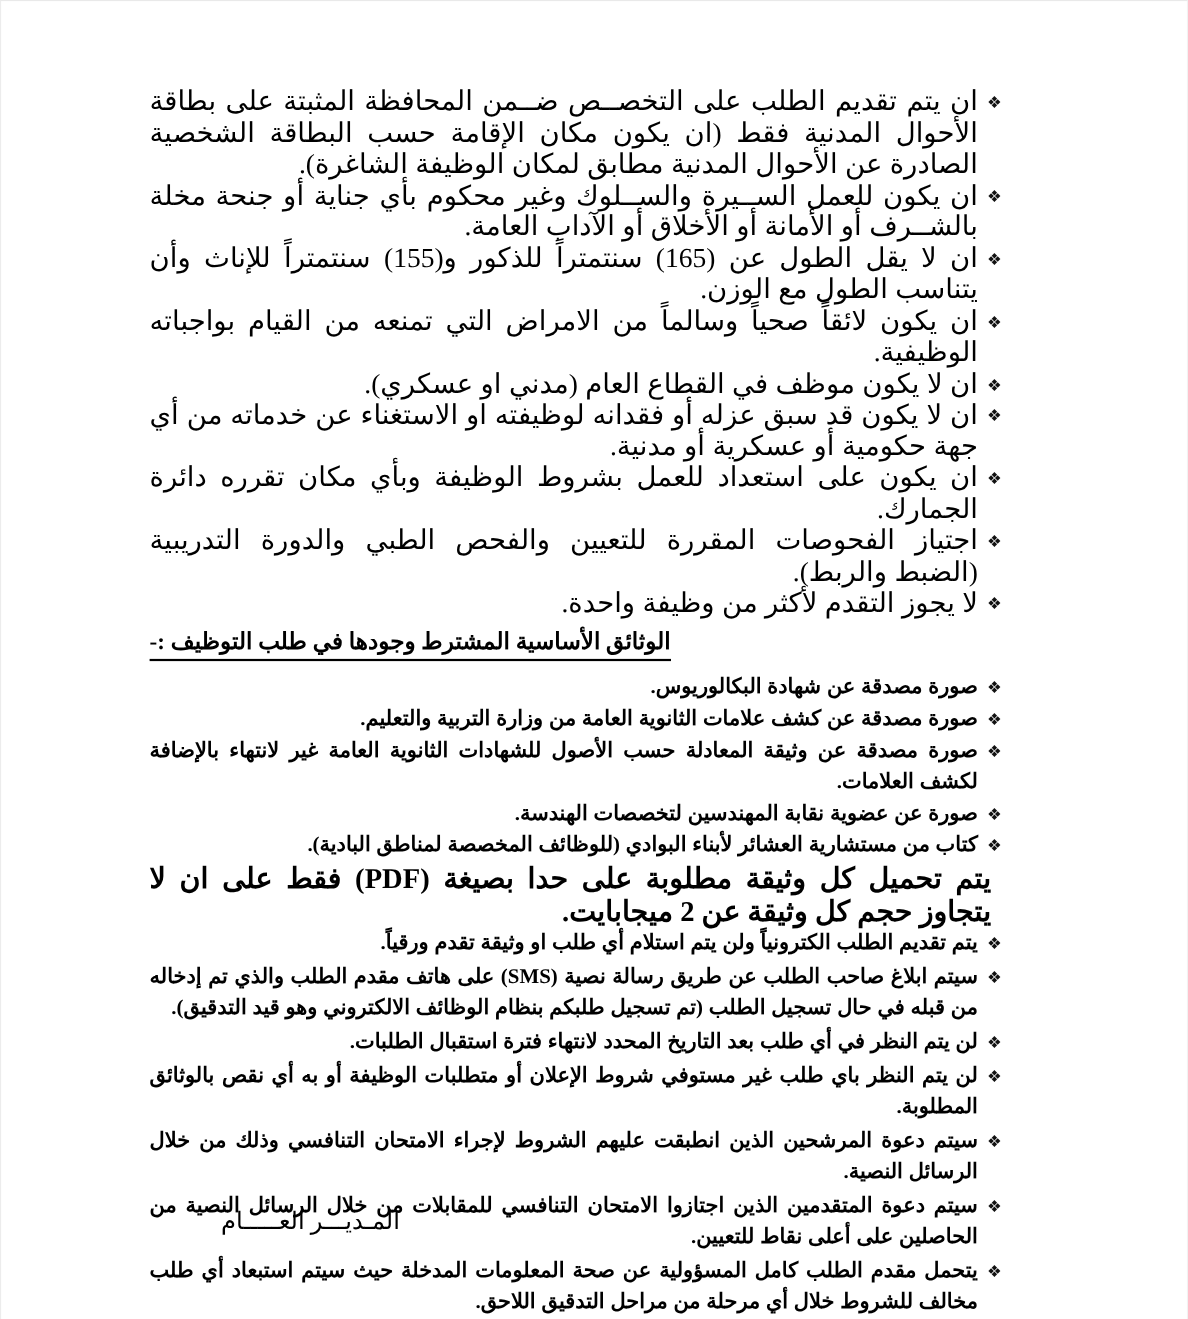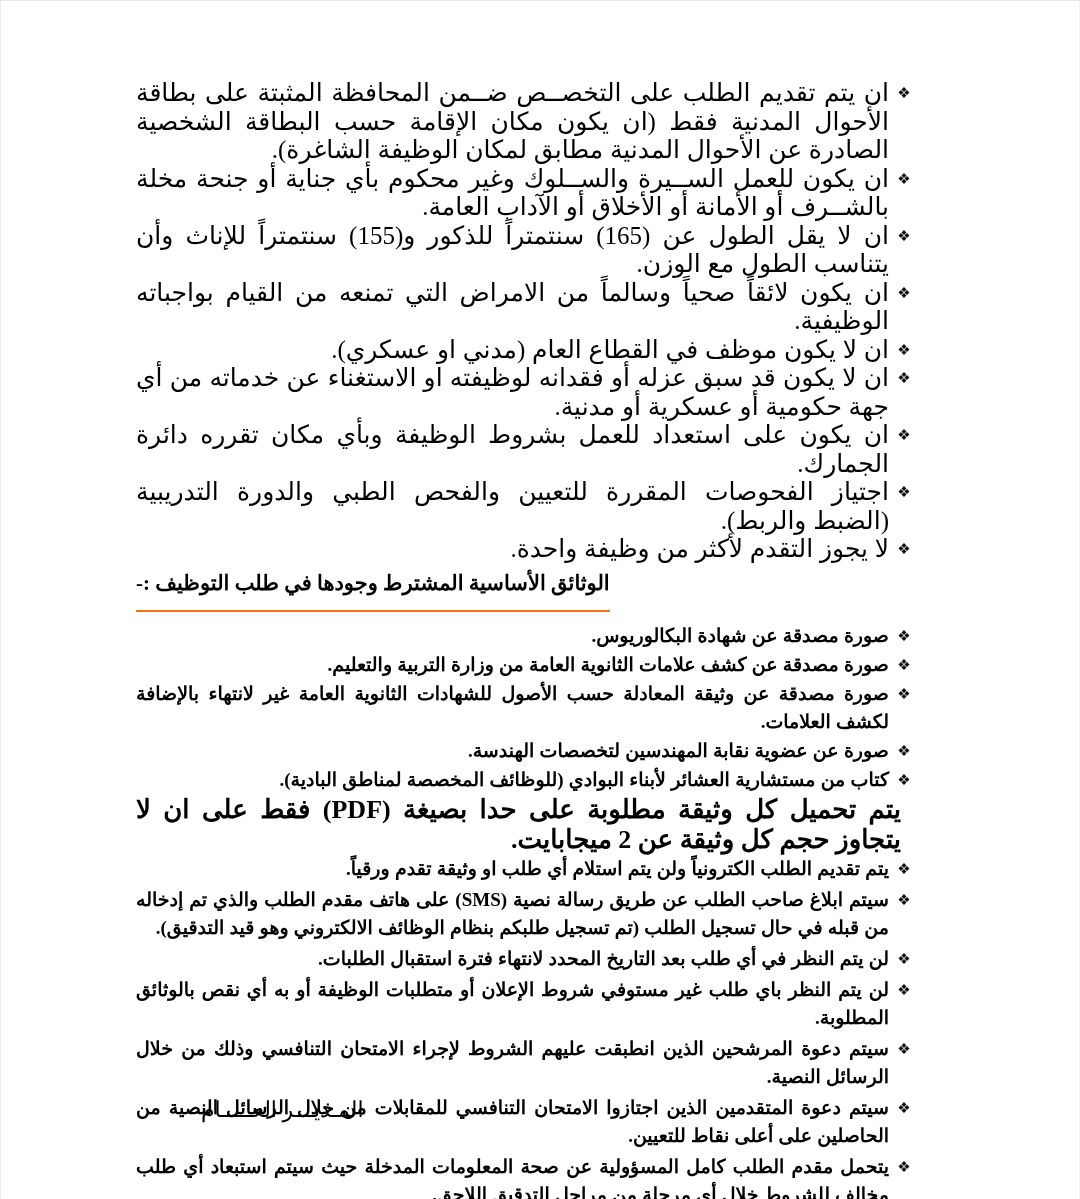--- a/index.html
+++ b/index.html
@@ -97,22 +97,22 @@
     text-align: left;           
     font-family: "Liberation Serif", "DejaVu Serif", serif;
     font-weight: 700;
     font-size: 21px;
     line-height: 30px;
     margin: 6px 0 2px 0;
     padding: 0;
     white-space: nowrap;
   }
   .heading .u {
-    border-bottom: 2px solid #f97316;
-    padding-bottom: 12px;
+    border-bottom: 2px solid #000000;
+    padding-bottom: 1px;
     display: inline-block;
     font-family: Liberation Serif, serif;
   }
   .heading.docs-heading { text-align: left; margin-top: 4px; }
   .heading.notes-heading { text-align: left; margin-top: 26px; margin-bottom: 10px; }
 
   
   .plain-para {
     direction: rtl;
     text-align: justify;

